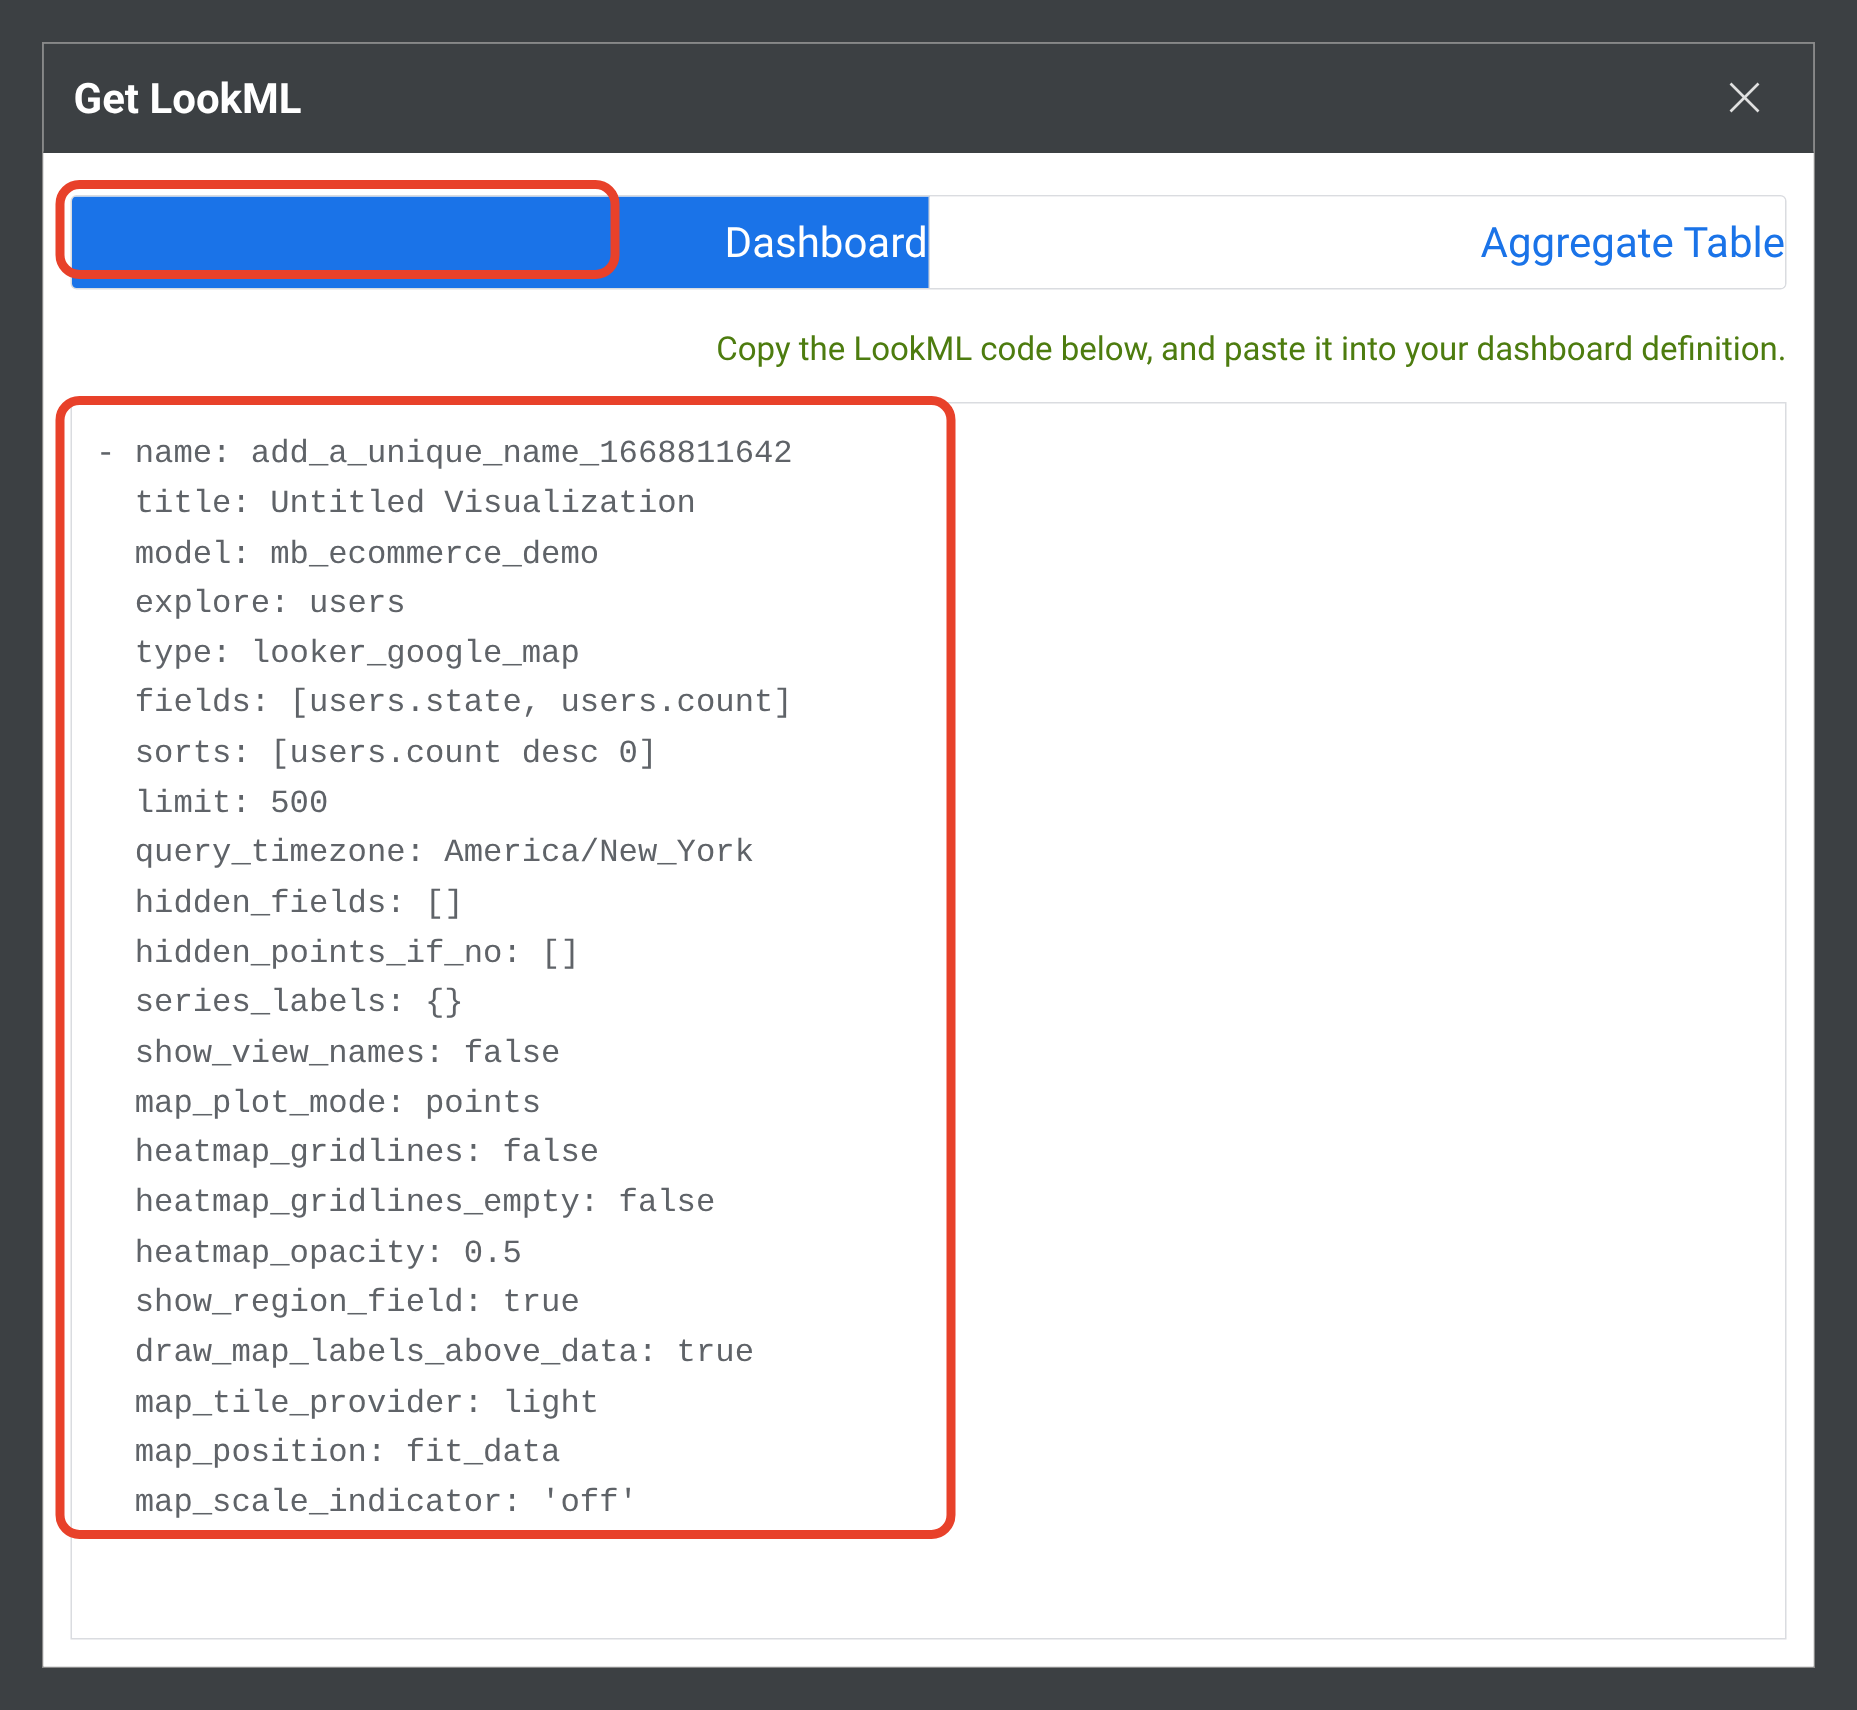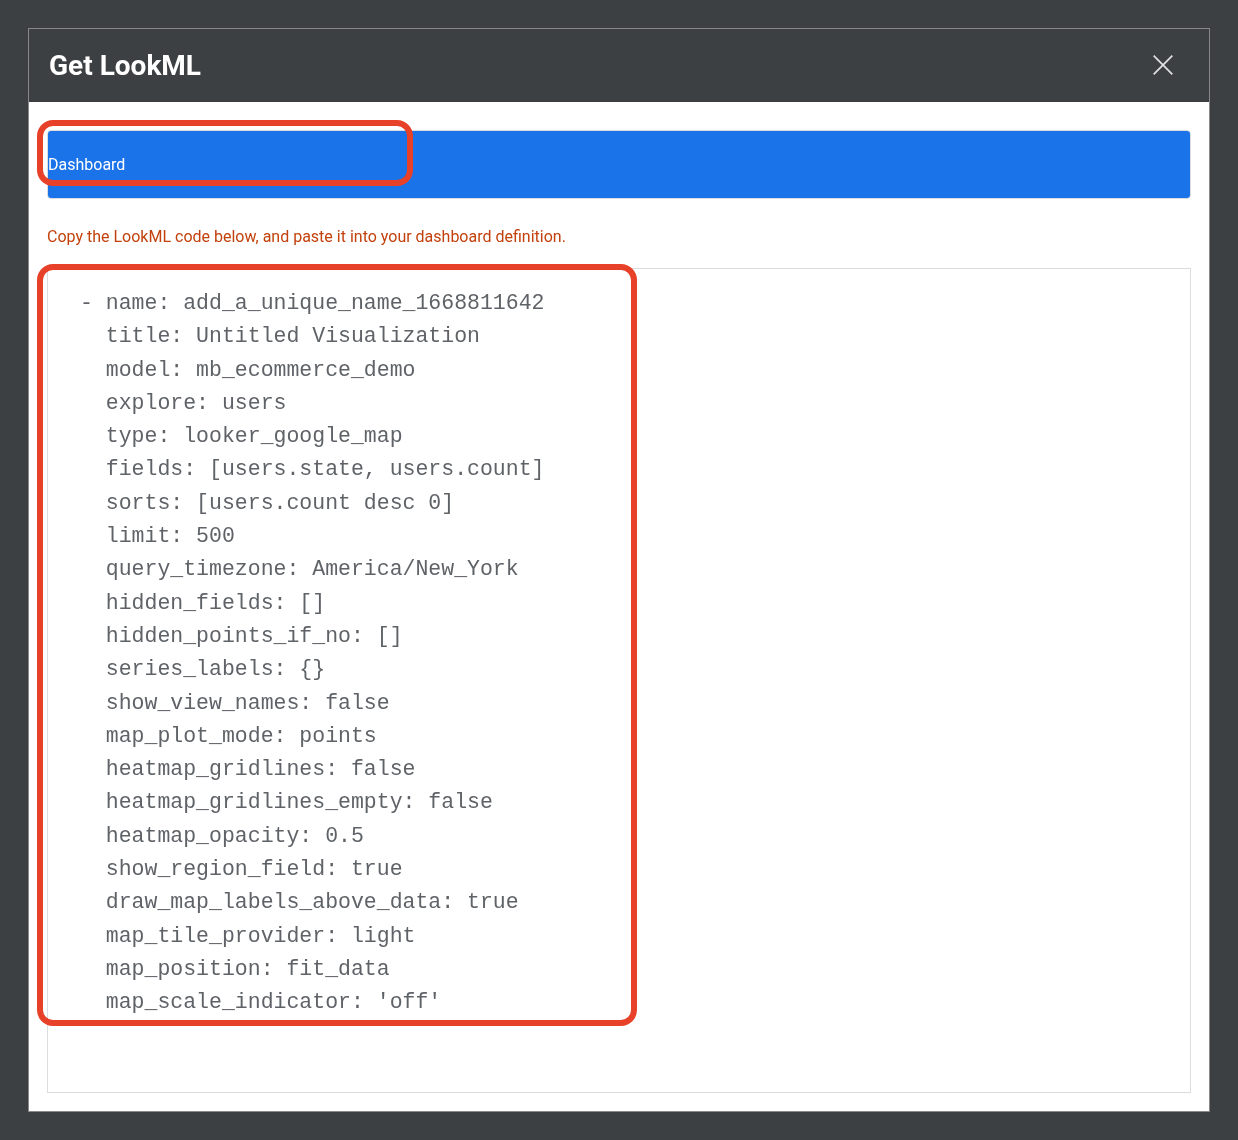--- a/index.html
+++ b/index.html
@@ -65,23 +65,23 @@
       display: flex;
       border: 1px solid #dadce0;
       border-radius: 4px;
       overflow: hidden;
       width: 100%;
       background: #fff;
       position: relative;
     }
     .tab {
       flex: 1;
-      text-align: left;
-      padding: 24px 0;
-      font-size: 16px;
+      text-align: right;
+      padding: 14px 0;
+      font-size: 28px;
       cursor: pointer;
       color: #1a73e8;
       background: #fff;
       border-right: 1px solid #dadce0;
       position: relative;
     }
     .tab:last-child {
       border-right: none;
     }
     .tab.active {
@@ -92,34 +92,35 @@
       position: absolute;
       top: -10px;
       left: -10px;
       width: 376px;
       height: 66px;
       border: 6px solid #e8412a;
       border-radius: 16px;
       pointer-events: none;
     }
     .instruction {
-      font-size: 16px;
-      color: #c2410c;
+      font-size: 22px;
+      color: #4d7c0f;
       margin-bottom: 22px;
+      text-align: right;
     }
     .code-container {
       position: relative;
       flex: 1;
       min-height: 0;
     }
     .code-area {
       width: 100%;
       height: 100%;
       border: 1px solid #dadce0;
-      padding: 18px 32px;
+      padding: 18px 16px;
       font-family: "SFMono-Regular", Consolas, "Liberation Mono", Menlo, monospace;
       font-size: 21.5px;
       line-height: 33.3px;
       color: #5f6368;
       background: #fff;
       overflow-y: scroll;
       white-space: pre;
       resize: none;
       outline: none;
     }
@@ -158,20 +159,21 @@
       <svg viewBox="0 0 24 24" fill="none">
         <line x1="4" y1="4" x2="20" y2="20"></line>
         <line x1="20" y1="4" x2="4" y2="20"></line>
       </svg>
     </div>
   </div>
   <div class="modal-body">
     <div class="tabs-wrapper">
       <div class="tabs">
         <div class="tab active">Dashboard</div>
+        <div class="tab">Aggregate Table</div>
       </div>
       <div class="highlight-tab"></div>
     </div>
     <div class="instruction">Copy the LookML code below, and paste it into your dashboard definition.</div>
     <div class="code-container">
       <textarea class="code-area" readonly="" style="">- name: add_a_unique_name_1668811642
   title: Untitled Visualization
   model: mb_ecommerce_demo
   explore: users
   type: looker_google_map

